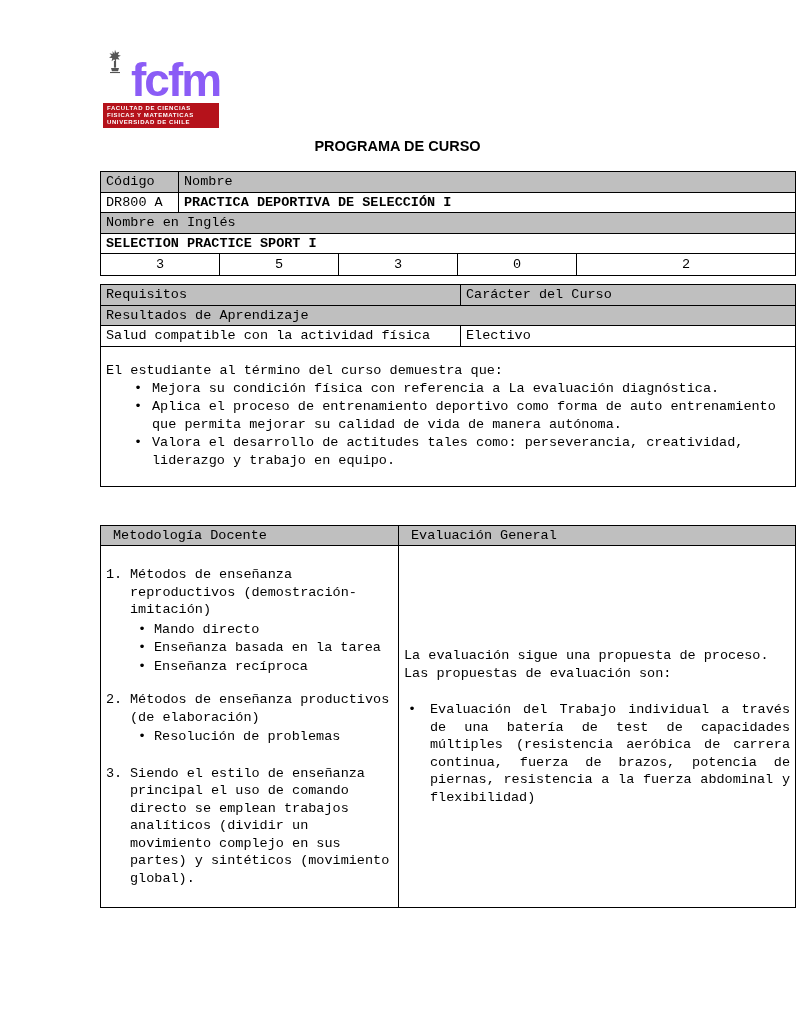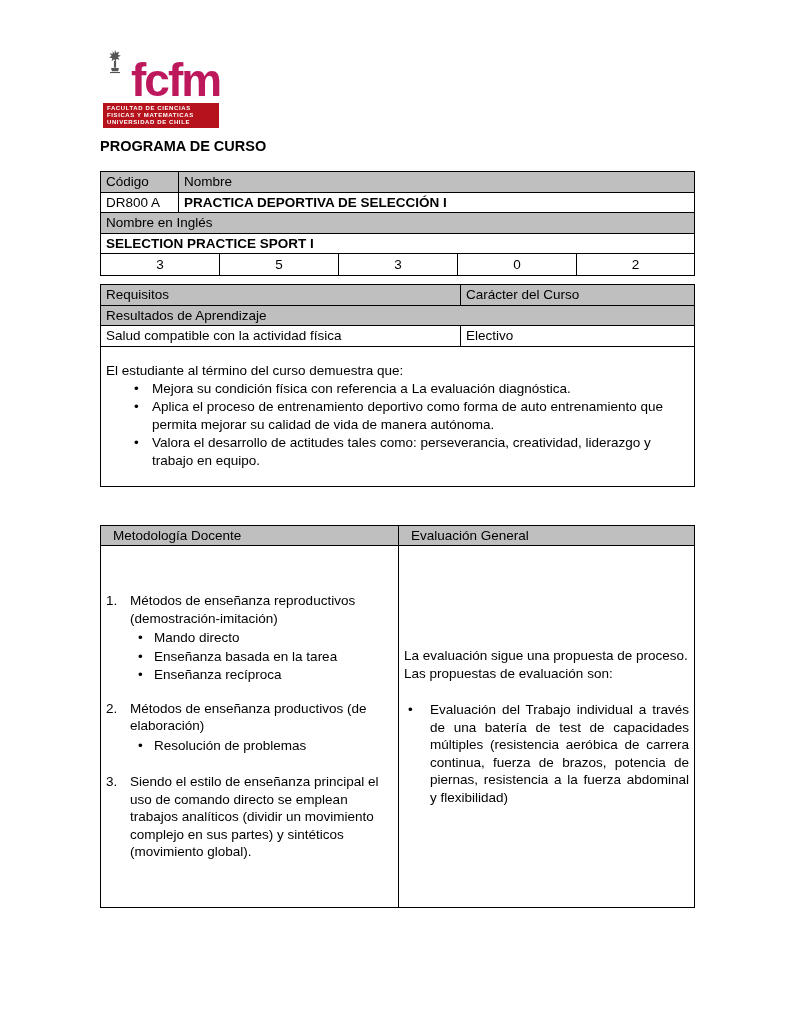--- a/index.html
+++ b/index.html
@@ -7,32 +7,32 @@
   body {
     width:800px; height:1035px; overflow:hidden;
     font-family:"Liberation Sans", sans-serif; color:#000;
   }
   .page { width:800px; height:1035px; padding:45px 105px 0 100px; background:#fff; }
 
   
   .logo-block { margin-left:3px; margin-bottom:4px; width:120px; }
   .logo-row { display:flex; align-items:flex-end; height:56px; }
   .seal { width:24px; height:36px; margin:0 4px 16px 0; flex:none; }
-  .wordmark { font-size:46px; font-weight:bold; color:#be185d; line-height:42px; letter-spacing:-2px; }
+  .wordmark { font-size:46px; font-weight:bold; color:#8b5cf6; line-height:42px; letter-spacing:-2px; }
   .faculty-band {
     margin-top:2px; width:116px; background:#b5121b; color:#fff;
     font-size:6px; line-height:7px; font-weight:bold; letter-spacing:0.6px;
     padding:2px 2px 2px 4px;
   }
 
   
-  .doc-title { text-align:left; font-size:14.5px; font-weight:bold; margin:10px 0 17px 0; }
-
-  
-  table.tbl { width:595px; border-collapse:collapse; table-layout:fixed; }
+  .doc-title { text-align:center; font-size:14.5px; font-weight:bold; margin:10px 0 17px 0; }
+
+  
+  table.tbl { width:696px; border-collapse:collapse; table-layout:fixed;font-family:Liberation Mono, monospace; }
   .tbl td {
     border:1px solid #000; font-size:13.5px; line-height:17.5px;
     padding:1px 5px; vertical-align:middle; overflow:hidden;
   }
   .hd { background:#bfbfbf; }
   .center { }
   .bold { font-weight:bold; }
   .top { vertical-align:top; }
 
   .tbl-hours { margin-top:-1px; }

